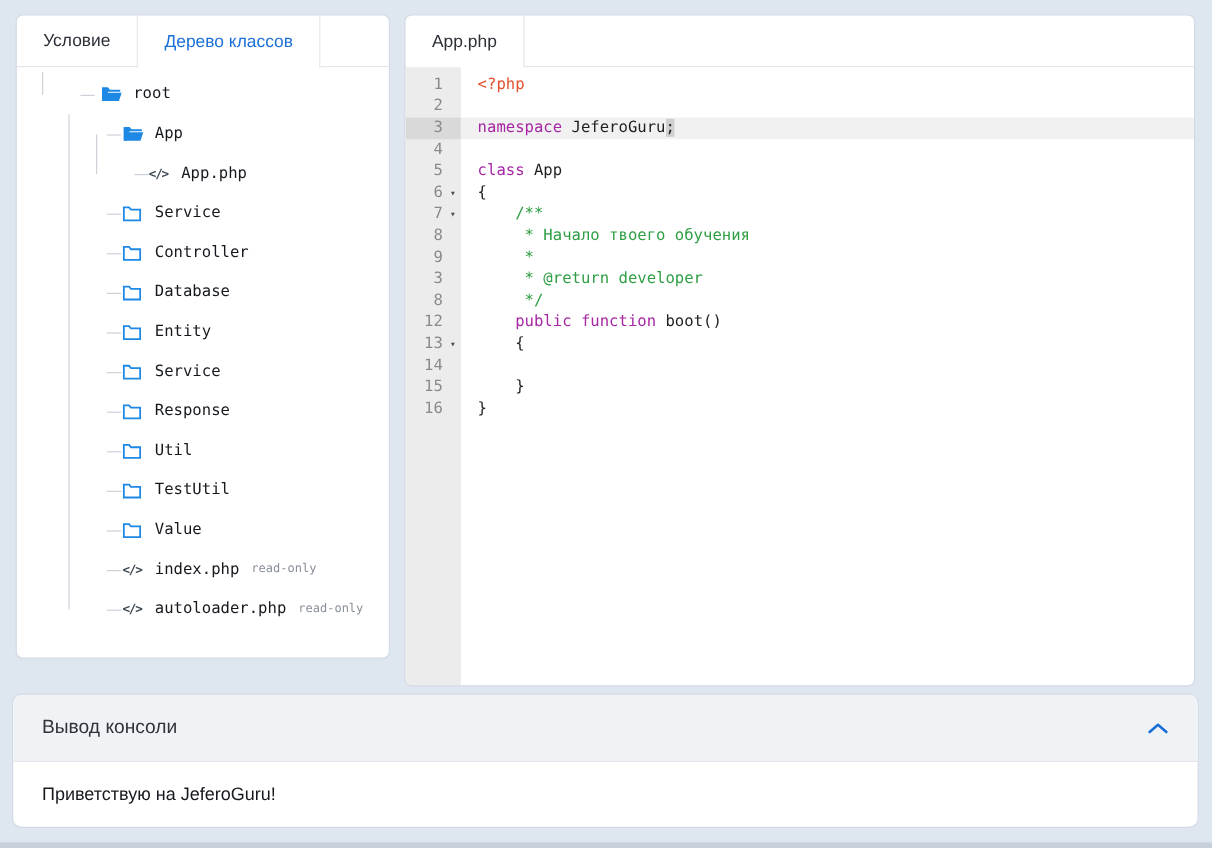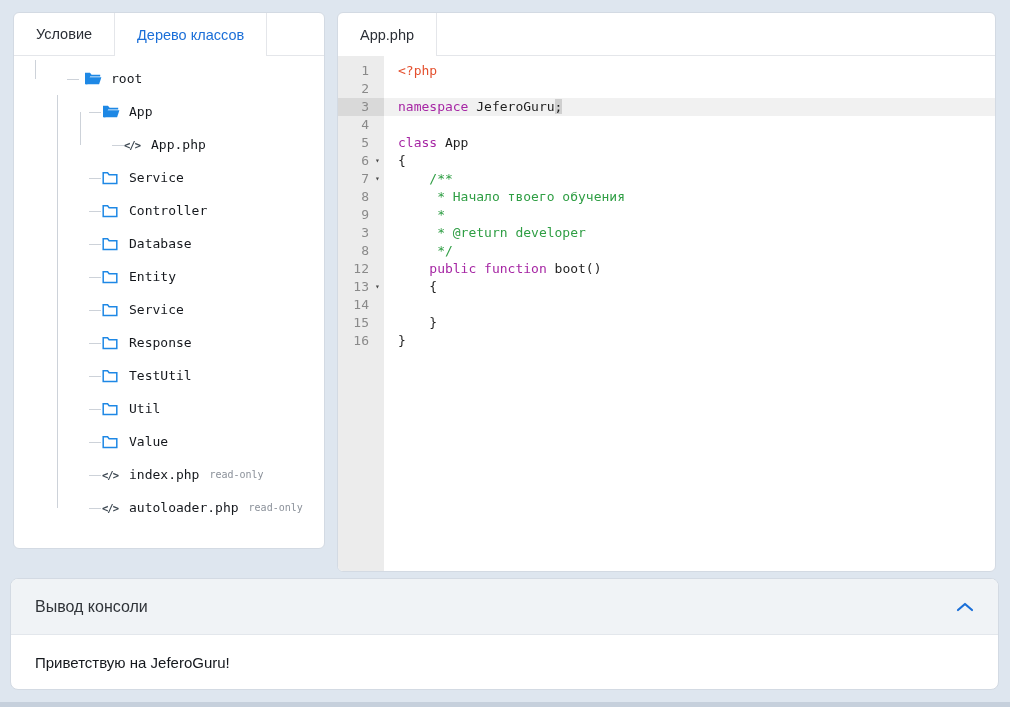--- a/index.html
+++ b/index.html
@@ -216,30 +216,30 @@
         </span>
         <span class="tree-label">Response</span>
       </div>
       <div class="tree-row lvl1">
         <span class="tick" style="left: 43px;"></span>
         <span class="tree-icon">
           <svg width="16" height="14" viewBox="0 0 16 14">
             <path d="M1.2 12.6V1.8h4.4l1.5 1.9h7.7v8.9z" fill="none" stroke="#1e88e5" stroke-width="1.5"></path>
           </svg>
         </span>
+        <span class="tree-label">Util</span>
+      </div>
+      <div class="tree-row lvl1">
+        <span class="tick" style="left: 43px;"></span>
+        <span class="tree-icon">
+          <svg width="16" height="14" viewBox="0 0 16 14">
+            <path d="M1.2 12.6V1.8h4.4l1.5 1.9h7.7v8.9z" fill="none" stroke="#1e88e5" stroke-width="1.5"></path>
+          </svg>
+        </span>
         <span class="tree-label">TestUtil</span>
-      </div>
-      <div class="tree-row lvl1">
-        <span class="tick" style="left: 43px;"></span>
-        <span class="tree-icon">
-          <svg width="16" height="14" viewBox="0 0 16 14">
-            <path d="M1.2 12.6V1.8h4.4l1.5 1.9h7.7v8.9z" fill="none" stroke="#1e88e5" stroke-width="1.5"></path>
-          </svg>
-        </span>
-        <span class="tree-label">Util</span>
       </div>
       <div class="tree-row lvl1">
         <span class="tick" style="left: 43px;"></span>
         <span class="tree-icon">
           <svg width="16" height="14" viewBox="0 0 16 14">
             <path d="M1.2 12.6V1.8h4.4l1.5 1.9h7.7v8.9z" fill="none" stroke="#1e88e5" stroke-width="1.5"></path>
           </svg>
         </span>
         <span class="tree-label">Value</span>
       </div>

